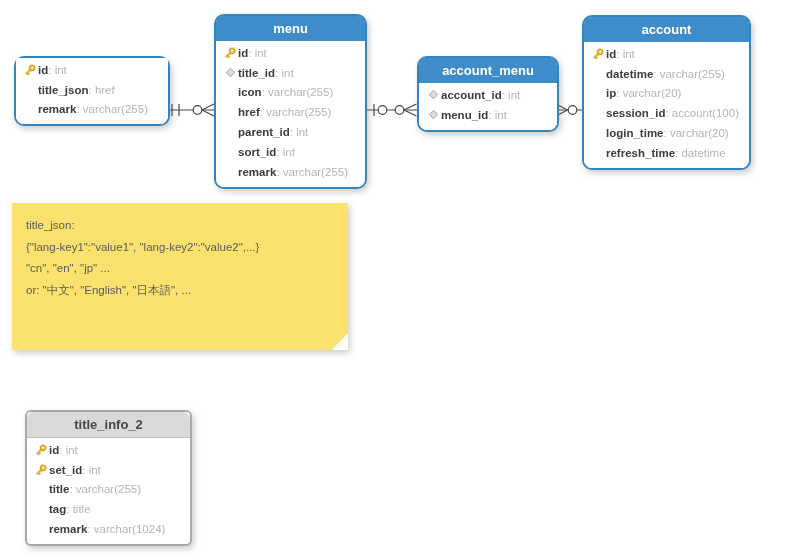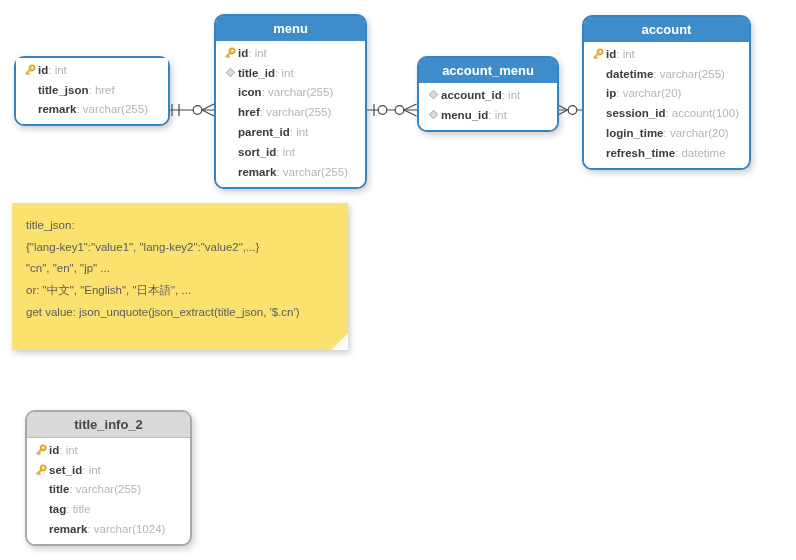--- a/index.html
+++ b/index.html
@@ -221,26 +221,25 @@
       </div>
     </div>
   </div>
 
   <div class="note-wrap">
     <div class="note">
       <div class="note-line">title_json:</div>
       <div class="note-line">{"lang-key1":"value1", "lang-key2":"value2",...}</div>
       <div class="note-line">"cn", "en", "jp" ...</div>
       <div class="note-line">or: "中文", "English", "日本語", ...</div>
-      <div class="note-line">get value: json_unquote(json_extract(title_json, '$.cn')</div>
     </div>
     <div class="note-fold"></div>
   </div>
 
-  <div class="etable gray" style="left:25px; top:410px; width:163px;">
+  <div class="etable gray" style="left:25px; top:410px; width:163px;border-radius:6px;">
     <div class="ehead">title_info_2</div>
     <div class="erows">
       <div class="erow">
         <span class="ficon">
             <svg width="14" height="14" viewBox="0 0 16 16">
               <g transform="rotate(45 8 8)">
                 <rect x="7.1" y="7" width="1.9" height="7.4" fill="#f6c93c" stroke="#c9952b" stroke-width="0.9"></rect>
                 <rect x="9" y="11.6" width="2" height="1.5" fill="#f6c93c" stroke="#c9952b" stroke-width="0.7"></rect>
                 <circle cx="8" cy="4.6" r="3.2" fill="#f6c93c" stroke="#c9952b" stroke-width="1.1"></circle>
                 <circle cx="8" cy="4.1" r="1.1" fill="#ffffff"></circle>

